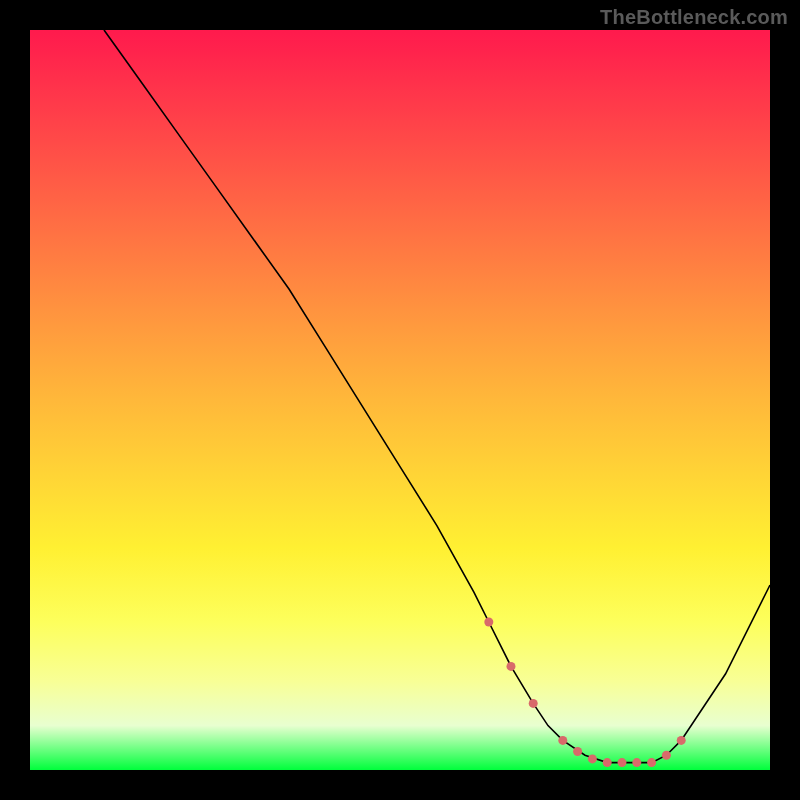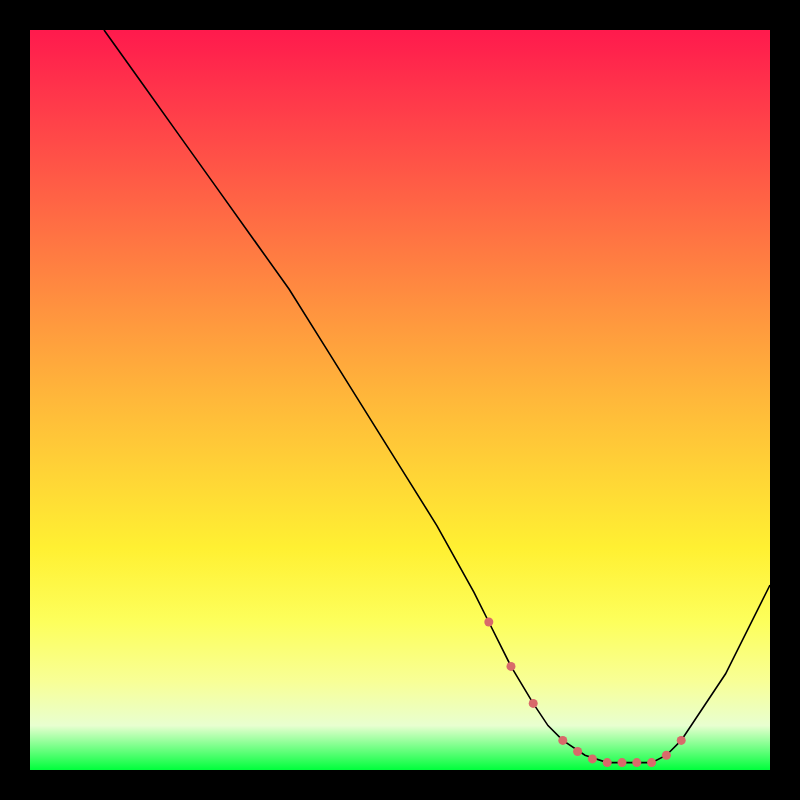--- a/index.html
+++ b/index.html
@@ -55,20 +55,21 @@
     stroke-width: 1.6;
   }
   .dot {
     fill: #d86a6a;
   }
 </style>
 </head>
 <body>
 
 <div class="frame">
+  <div class="watermark">TheBottleneck.com</div>
   <div class="plot-area">
     <svg class="curve" viewBox="0 0 740 740">
       <path id="curvePath" class="curve-path" d="M74.0 0.0 L111.0 51.8 L148.0 103.6 L185.0 155.4 L222.0 207.2 L259.0 259.0 L296.0 318.2 L333.0 377.4 L370.0 436.6 L407.0 495.8 L444.0 562.4 L458.8 592.0 L481.0 636.4 L503.2 673.4 L518.0 695.6 L532.8 710.4 L555.0 725.2 L577.2 732.6 L592.0 732.6 L606.8 732.6 L621.6 732.6 L636.4 725.2 L651.2 710.4 L666.0 688.2 L695.6 643.8 L740.0 555.0"></path>
       <g id="dots">
           <circle cx="458.8" cy="592.0" r="4.5" class="dot"></circle>
           <circle cx="481.0" cy="636.4" r="4.5" class="dot"></circle>
           <circle cx="503.2" cy="673.4" r="4.5" class="dot"></circle>
           <circle cx="532.8" cy="710.4" r="4.5" class="dot"></circle>
           <circle cx="547.6" cy="721.5" r="4.5" class="dot"></circle>
           <circle cx="562.4" cy="728.9" r="4.5" class="dot"></circle>

